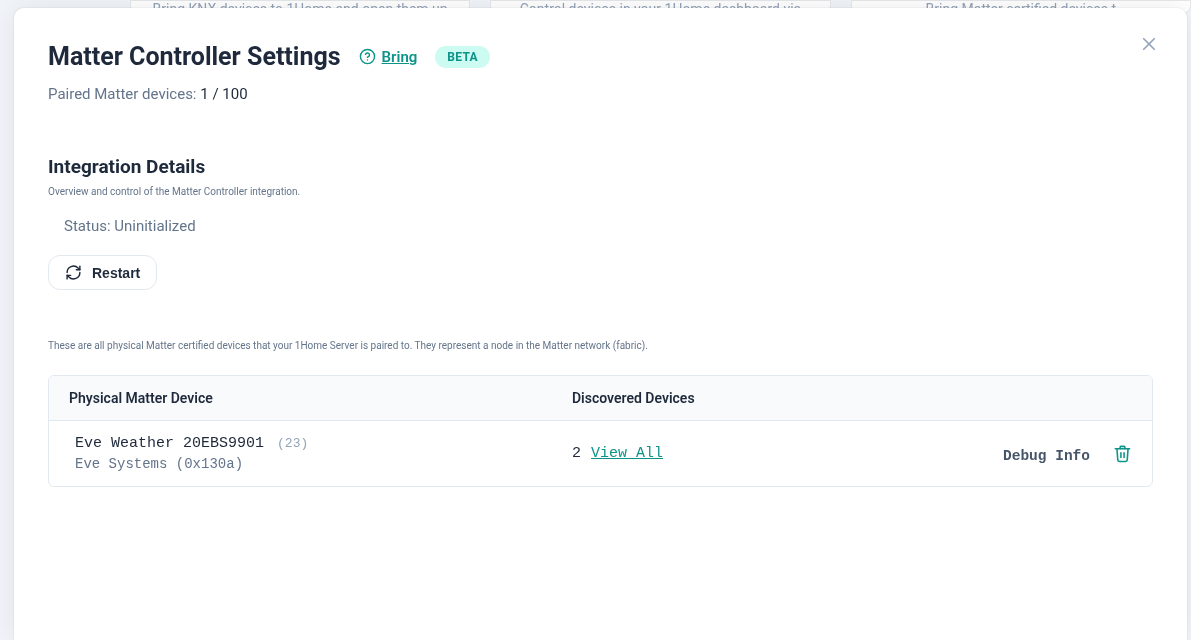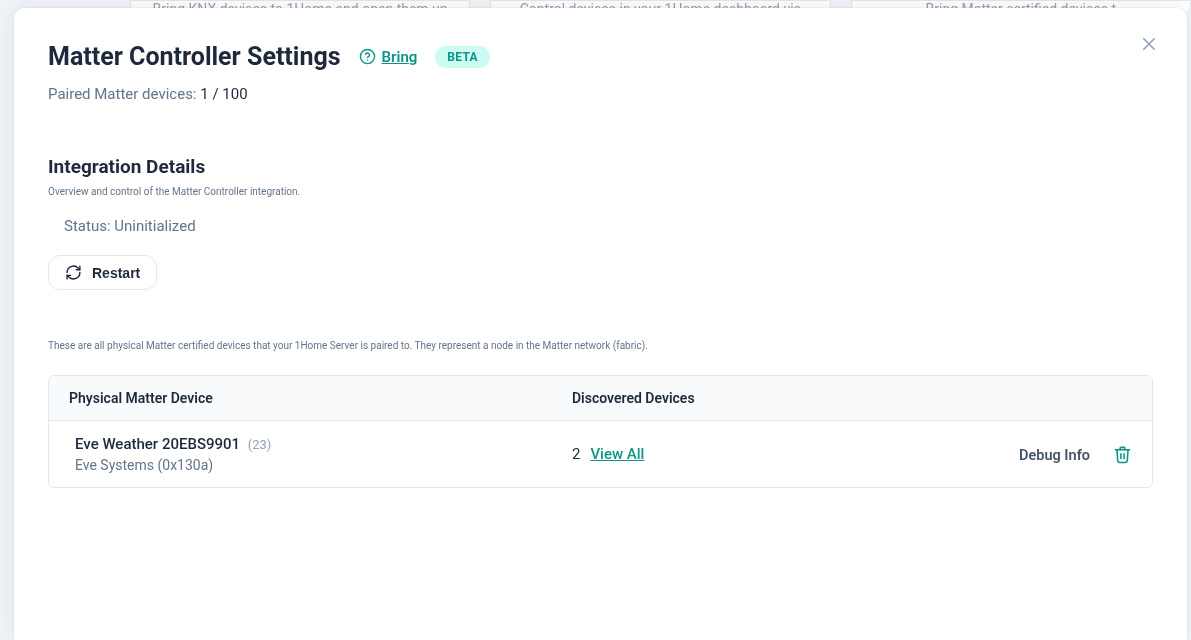--- a/index.html
+++ b/index.html
@@ -155,20 +155,21 @@
     font-weight: 600;
     color: var(--text-dark);
     padding: 14px 20px;
     border-bottom: 1px solid var(--border);
   }
   .device-row {
     display: grid;
     grid-template-columns: 1fr 340px 220px;
     align-items: center;
     padding: 14px 20px 14px 26px;
+    font-family: Liberation Mono, monospace;
   }
   .device-name-line {
     font-size: 15px;
     color: var(--text-dark);
     font-weight: 500;
   }
   .device-name-line .sub-id {
     color: #94a3b8;
     font-size: 13px;
     font-weight: 400;

